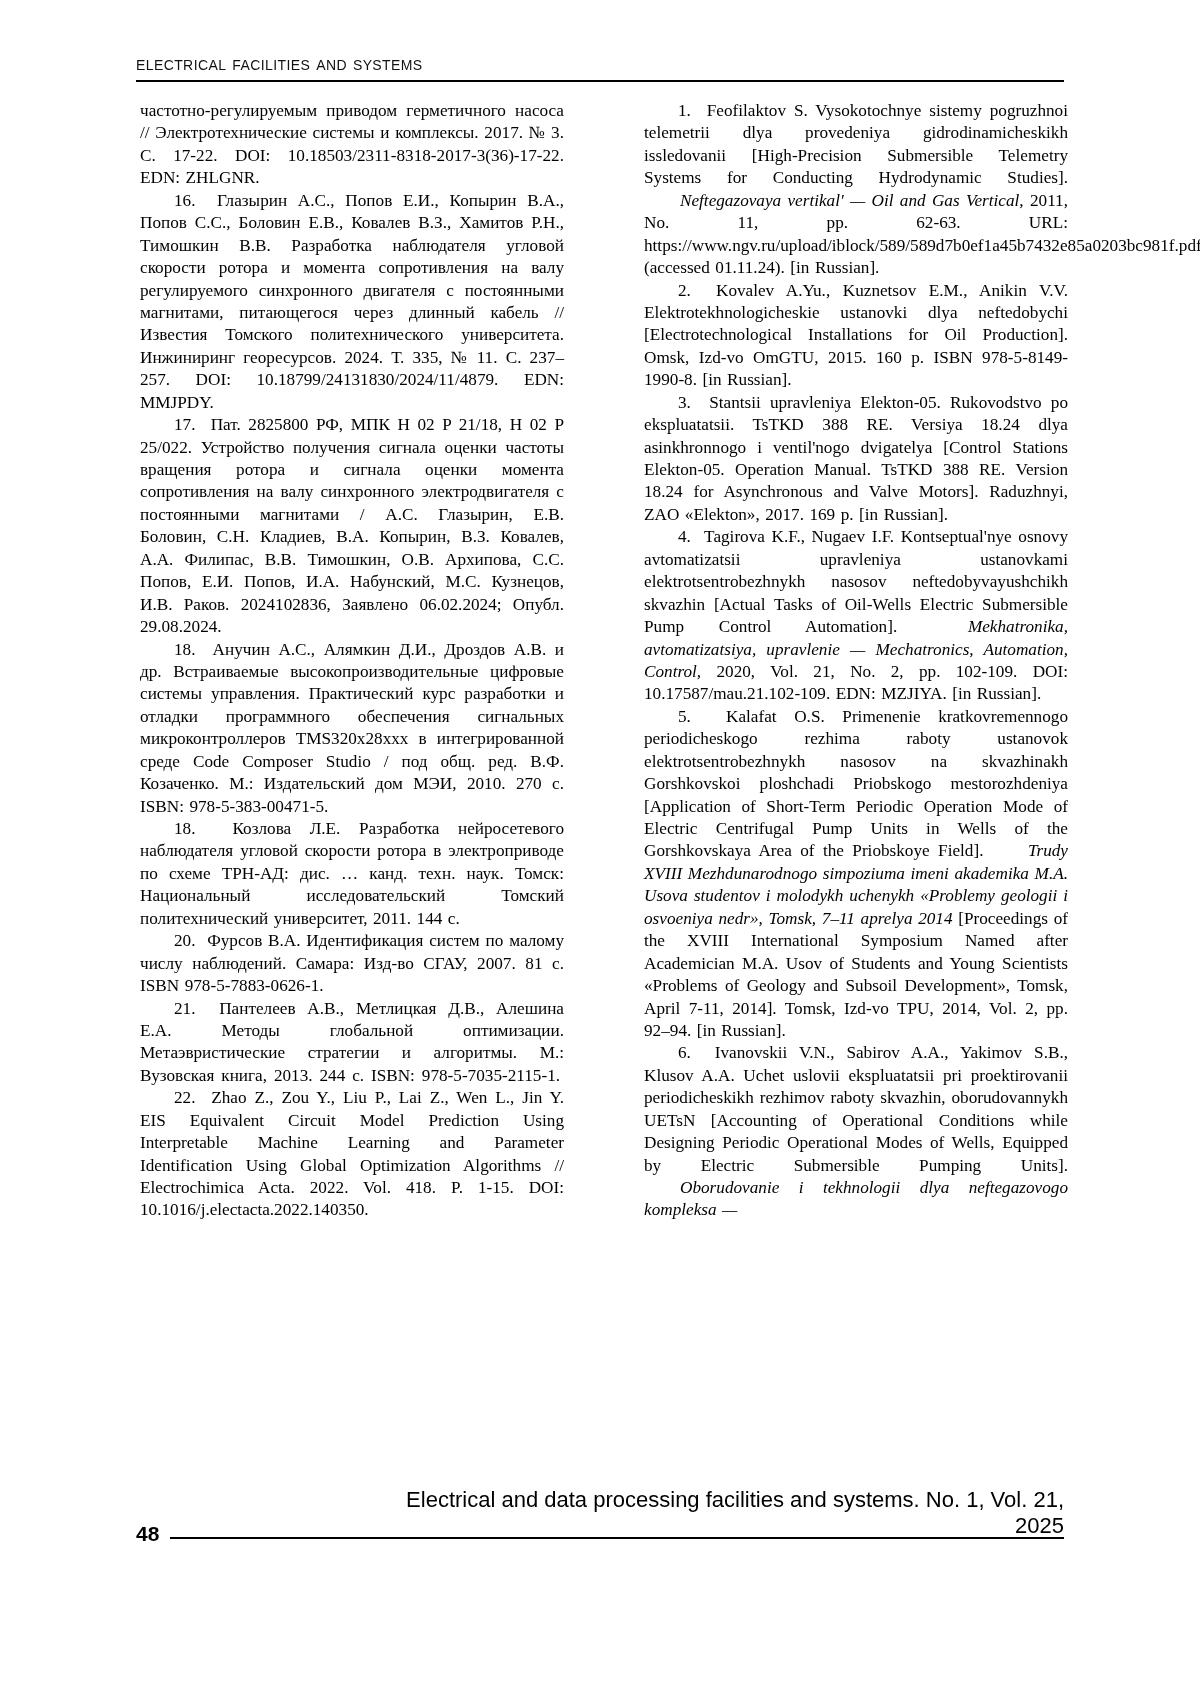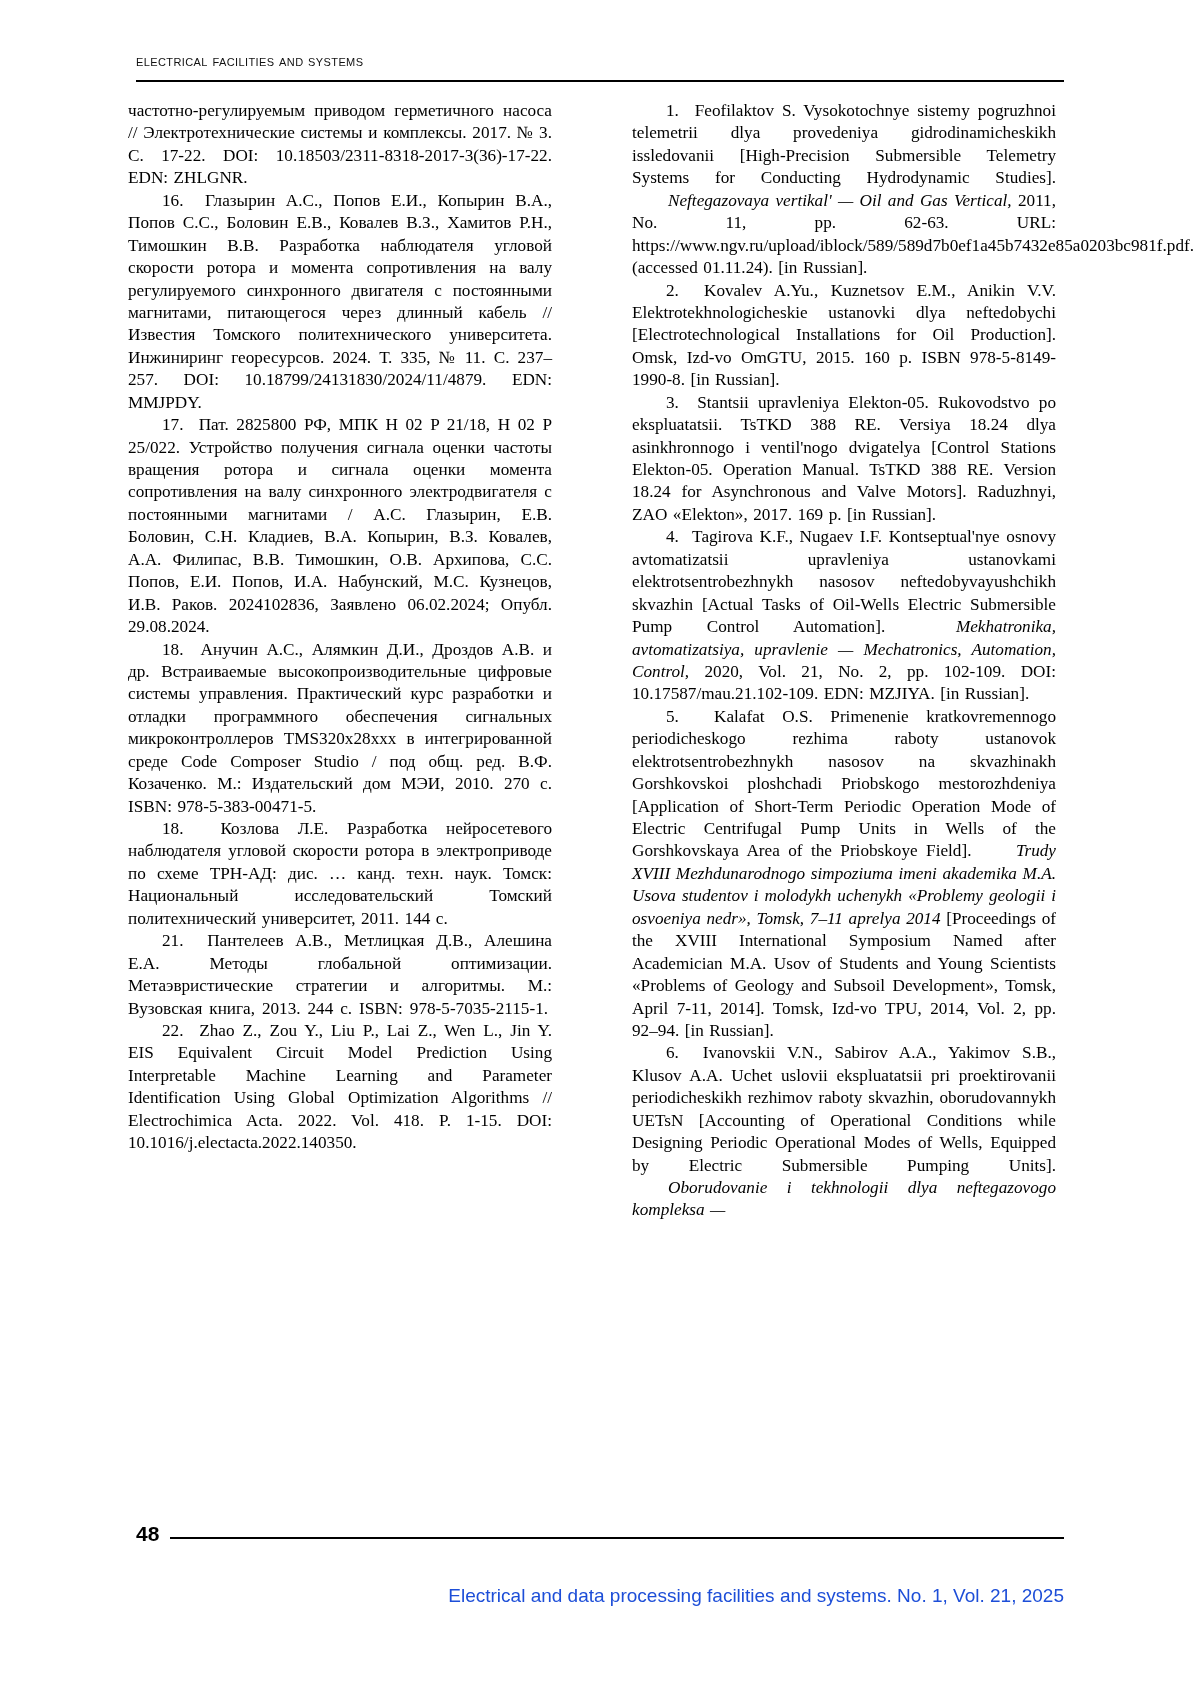--- a/index.html
+++ b/index.html
@@ -25,42 +25,42 @@
 
   
   .running-head {
     position: absolute;
     left: 136px;
     top: 52px;
     width: 928px;
   }
   .running-head .rh-text {
     font-family: "Liberation Sans", sans-serif;
-    font-size: 15px;
+    font-size: 20px;
     letter-spacing: 0.4px;
     font-variant: small-caps;
     text-transform: lowercase;
     color: #111;
   }
   .running-head .rh-text::first-letter {
     font-size: 18px;
   }
   .rh-rule {
     position: absolute;
     left: 136px;
     top: 80px;
     width: 928px;
     height: 2px;
     background: #000;
   }
 
   
   .columns {
     position: absolute;
-    left: 128px;
+    left: 140px;
     top: 100px;
     width: 928px;
     height: 1400px;
     text-decoration: underline;
   }
   .col {
     position: absolute;
     top: 0;
     width: 424px;
     font-size: 17.2px;
@@ -108,26 +108,26 @@
     left: 136px;
     top: 1522px;
     font-family: "Liberation Sans", sans-serif;
     font-size: 21px;
     font-weight: bold;
     color: #000;
   }
   .foot-text {
     position: absolute;
     left: 400px;
-    top: 1585px;
+    top: 1487px;
     width: 664px;
     text-align: right;
     font-family: "Liberation Sans", sans-serif;
-    font-size: 19px;
-    color: #1d4ed8;
+    font-size: 22px;
+    color: #000000;
   }
 </style>
 </head>
 <body>
 
 <div class="page">
 
   <div class="running-head">
     <span class="rh-text">Electrical facilities and systems</span>
   </div>
@@ -139,20 +139,21 @@
       <p class="noindent ws1">частотно-регулируемым приводом герметичного насоса // Электротехнические системы и комплексы. 2017. № 3. С. 17-22. DOI: 10.18503/2311-8318-2017-3(36)-17-22. EDN: ZHLGNR.</p>
 
       <p class="indent ws2"><span>16.</span>&nbsp;&nbsp;<span>Глазырин А.С., Попов Е.И., Копырин В.А., Попов С.С., Боловин Е.В., Ковалев В.З., Хамитов Р.Н., Тимошкин В.В. Разработка наблюдателя угловой скорости ротора и момента сопротивления на валу регулируемого синхронного двигателя с постоянными магнитами, питающегося через длинный кабель // Известия Томского политехнического университета. Инжиниринг георесурсов. 2024. Т. 335, № 11. С. 237–257. DOI: 10.18799/24131830/2024/11/4879. EDN: MMJPDY.</span></p>
 
       <p class="indent ws2"><span>17.</span>&nbsp;&nbsp;<span>Пат. 2825800 РФ, МПК H 02 P 21/18, H 02 P 25/022. Устройство получения сигнала оценки частоты вращения ротора и сигнала оценки момента сопротивления на валу синхронного электродвигателя с постоянными магнитами / А.С. Глазырин, Е.В. Боловин, С.Н. Кладиев, В.А. Копырин, В.З. Ковалев, А.А. Филипас, В.В. Тимошкин, О.В. Архипова, С.С. Попов, Е.И. Попов, И.А. Набунский, М.С. Кузнецов, И.В. Раков. 2024102836, Заявлено 06.02.2024; Опубл. 29.08.2024.</span></p>
 
       <p class="indent ws1"><span>18.</span>&nbsp;&nbsp;<span>Анучин А.С., Алямкин Д.И., Дроздов А.В. и др. Встраиваемые высокопроизводительные цифровые системы управления. Практический курс разработки и отладки программного обеспечения сигнальных микроконтроллеров TMS320x28xxx в интегрированной среде Code Composer Studio / под общ. ред. В.Ф. Козаченко. М.: Издательский дом МЭИ, 2010. 270 с. ISBN: 978-5-383-00471-5.</span></p>
 
       <p class="indent ws1"><span>18.</span>&nbsp;&nbsp;<span>Козлова Л.Е. Разработка нейросетевого наблюдателя угловой скорости ротора в электроприводе по схеме ТРН-АД: дис. … канд. техн. наук. Томск: Национальный исследовательский Томский политехнический университет, 2011. 144 с.</span></p>
 
+      <p class="indent ws1"><span>20.</span>&nbsp;&nbsp;<span>Фурсов В.А. Идентификация систем по малому числу наблюдений. Самара: Изд-во СГАУ, 2007. 81 с. ISBN 978-5-7883-0626-1.</span></p>
 
       <p class="indent ws2"><span>21.</span>&nbsp;&nbsp;<span>Пантелеев А.В., Метлицкая Д.В., Алешина Е.А. Методы глобальной оптимизации. Метаэвристические стратегии и алгоритмы. М.: Вузовская книга, 2013. 244 с. ISBN: 978-5-7035-2115-1.</span></p>
 
       <p class="indent ws1"><span>22.</span>&nbsp;&nbsp;<span>Zhao Z., Zou Y., Liu P., Lai Z., Wen L., Jin Y. EIS Equivalent Circuit Model Prediction Using Interpretable Machine Learning and Parameter Identification Using Global Optimization Algorithms // Electrochimica Acta. 2022. Vol. 418. P. 1-15. DOI: 10.1016/j.electacta.2022.140350.</span></p>
     </div>
 
     <div class="col col-right">
 
       <p class="indent ws1"><span>1.</span>&nbsp;&nbsp;<span>Feofilaktov S. Vysokotochnye sistemy pogruzhnoi telemetrii dlya provedeniya gidrodinamicheskikh issledovanii [High-Precision Submersible Telemetry Systems for Conducting Hydrodynamic Studies].</span> <span class="it">Neftegazovaya vertikal' — Oil and Gas Vertical,</span> <span>2011, No. 11, pp. 62-63. URL: https://www.ngv.ru/upload/iblock/589/589d7b0ef1a45b7432e85a0203bc981f.pdf. (accessed 01.11.24). [in Russian].</span></p>
 

